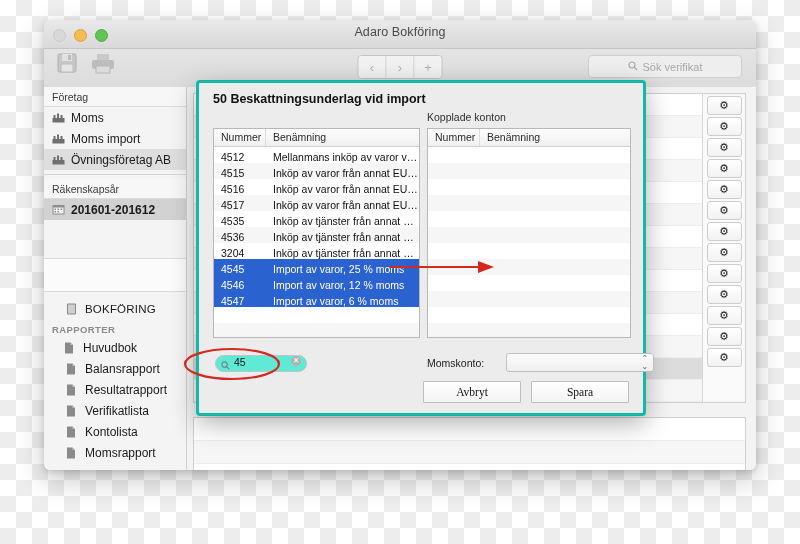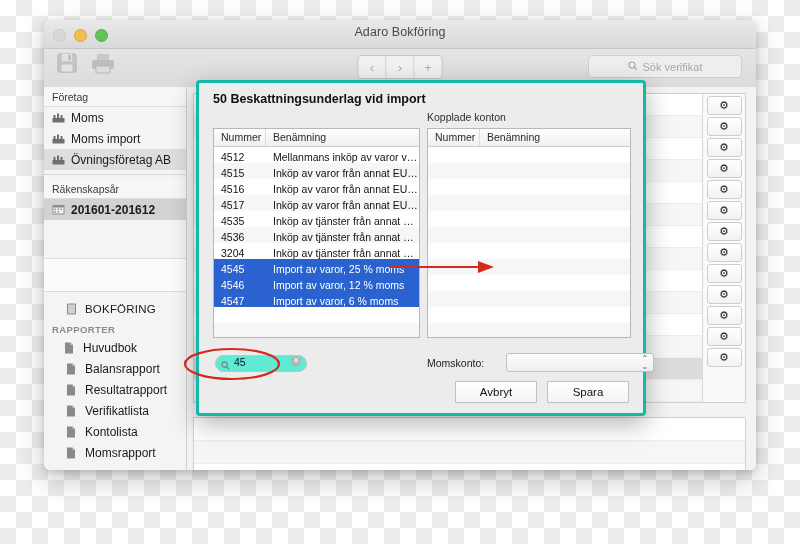--- a/index.html
+++ b/index.html
@@ -143,24 +143,24 @@
   .moms-lbl{font-size:10.5px;color:#1c1c1c;}
   .moms-sel{
     width:146px;height:17px;background:linear-gradient(#fbfbfb,#efefef);
     border:1px solid #c0c0c0;border-radius:3px;position:relative;
   }
   .moms-sel .chev{
     position:absolute;right:5px;top:1px;font-size:8px;color:#5c5c5c;line-height:8px;
   }
   .btnrow{position:absolute;right:14px;top:298px;display:flex;gap:10px;}
   .btn{
-    min-width:56px;height:20px;padding:0 12px;border:1px solid #bfbfbf;border-radius:1px;
+    min-width:56px;height:20px;padding:0 20px;border:1px solid #bfbfbf;border-radius:1px;
     background:linear-gradient(#ffffff,#f3f3f3);font-size:11.5px;color:#111;
     display:flex;align-items:center;justify-content:center;
-    font-family:Liberation Sans, sans-serif;
+    font-family:Liberation Serif, serif;
   }
   
   .anno{position:absolute;pointer-events:none;}
   #anno-ellipse{left:182px;top:347px;width:100px;height:34px;}
   #anno-arrow{left:390px;top:258px;width:108px;height:18px;}
 </style>
 </head>
 <body>
 
 <div id="app-window">

